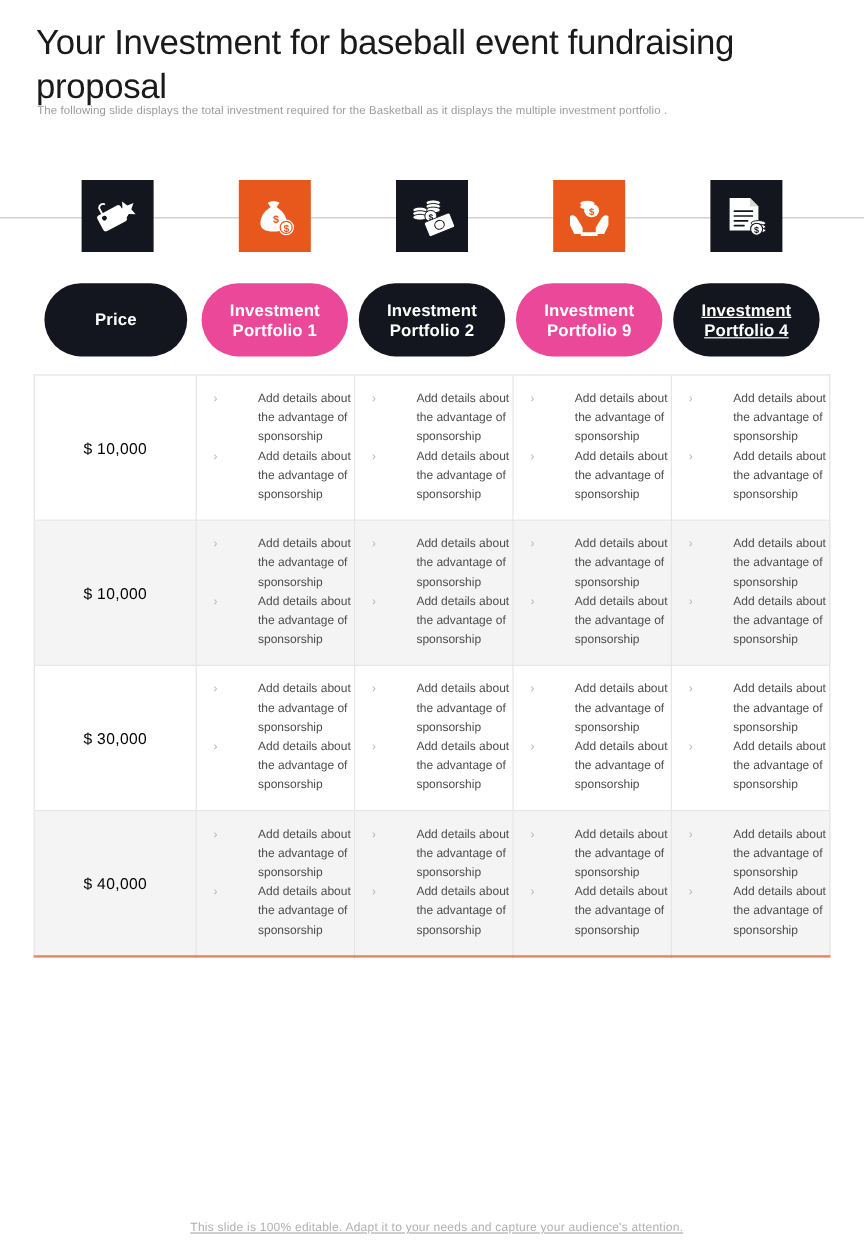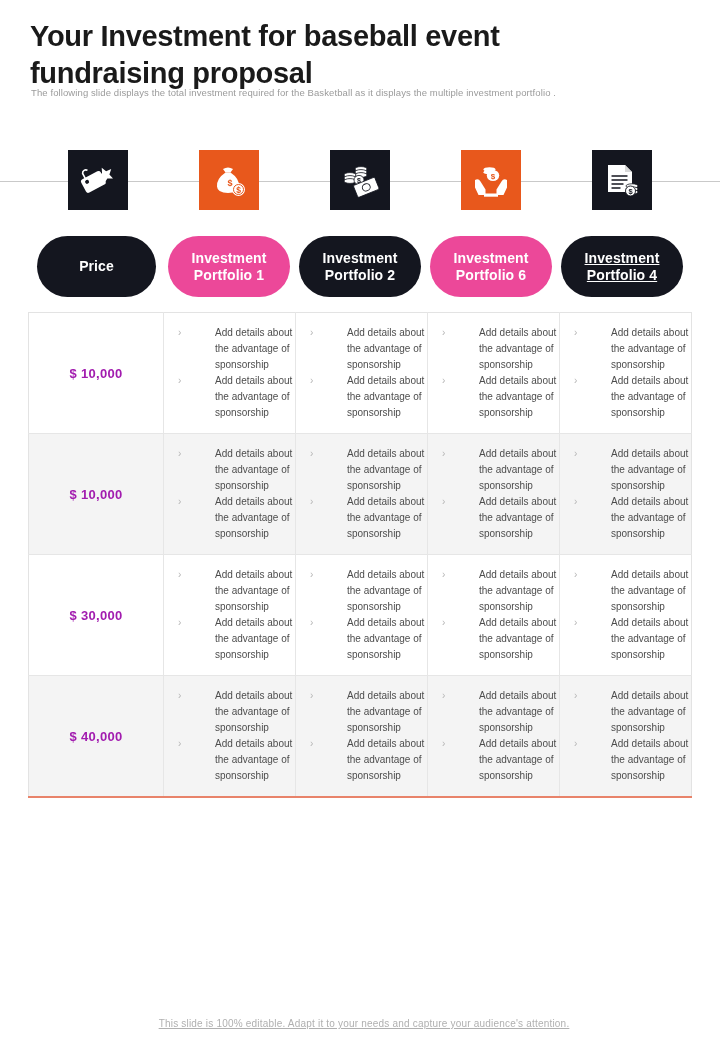--- a/index.html
+++ b/index.html
@@ -22,21 +22,21 @@
     top: 0;
     width: 720px;
   }
   #page-title {
     position: absolute;
     left: 30px;
     top: 18px;
     width: 600px;
     font-size: 29px;
     line-height: 37px;
-    font-weight: bold;
+    font-weight: normal;
     color: #1a1a1a;
     letter-spacing: -0.3px;
   }
   #page-subtitle {
     position: absolute;
     left: 31px;
     top: 86px;
     width: 640px;
     font-size: 9.5px;
     line-height: 13px;
@@ -106,22 +106,22 @@
     padding: 0;
   }
   #invest-table td:last-child { border-right: none; }
   #invest-table tr:last-child td { border-bottom: none; }
   #invest-table tr.shaded td { background: #f4f4f4; }
 
   .price-cell {
     width: 134px;
     text-align: center;
     font-size: 13px;
-    font-weight: bold;
-    color: #a21caf;
+    font-weight: normal;
+    color: #000000;
     letter-spacing: 0.3px;
   }
   .detail-cell { width: 131px; }
 
   .bullets {
     list-style: none;
     margin: 0;
     padding: 12px 6px 12px 10px;
   }
   .bullets li {
@@ -242,21 +242,21 @@
     <div class="pill dark" style="left: 37px; width: 119px; text-align: center;">
       <span>Price</span>
     </div>
     <div class="pill orange" style="left: 168px; width: 122px;">
       <span>Investment Portfolio 1</span>
     </div>
     <div class="pill dark" style="left: 299px; width: 122px;">
       <span>Investment Portfolio 2</span>
     </div>
     <div class="pill orange" style="left: 430px; width: 122px;">
-      <span>Investment Portfolio 6</span>
+      <span>Investment Portfolio 9</span>
     </div>
     <div class="pill dark" style="left: 561px; width: 122px; text-decoration: underline;">
       <span>Investment Portfolio 4</span>
     </div>
   </div>
 
 <table id="invest-table">
   <tbody id="invest-tbody">
       <tr>
         <td class="price-cell">$ 10,000</td>

